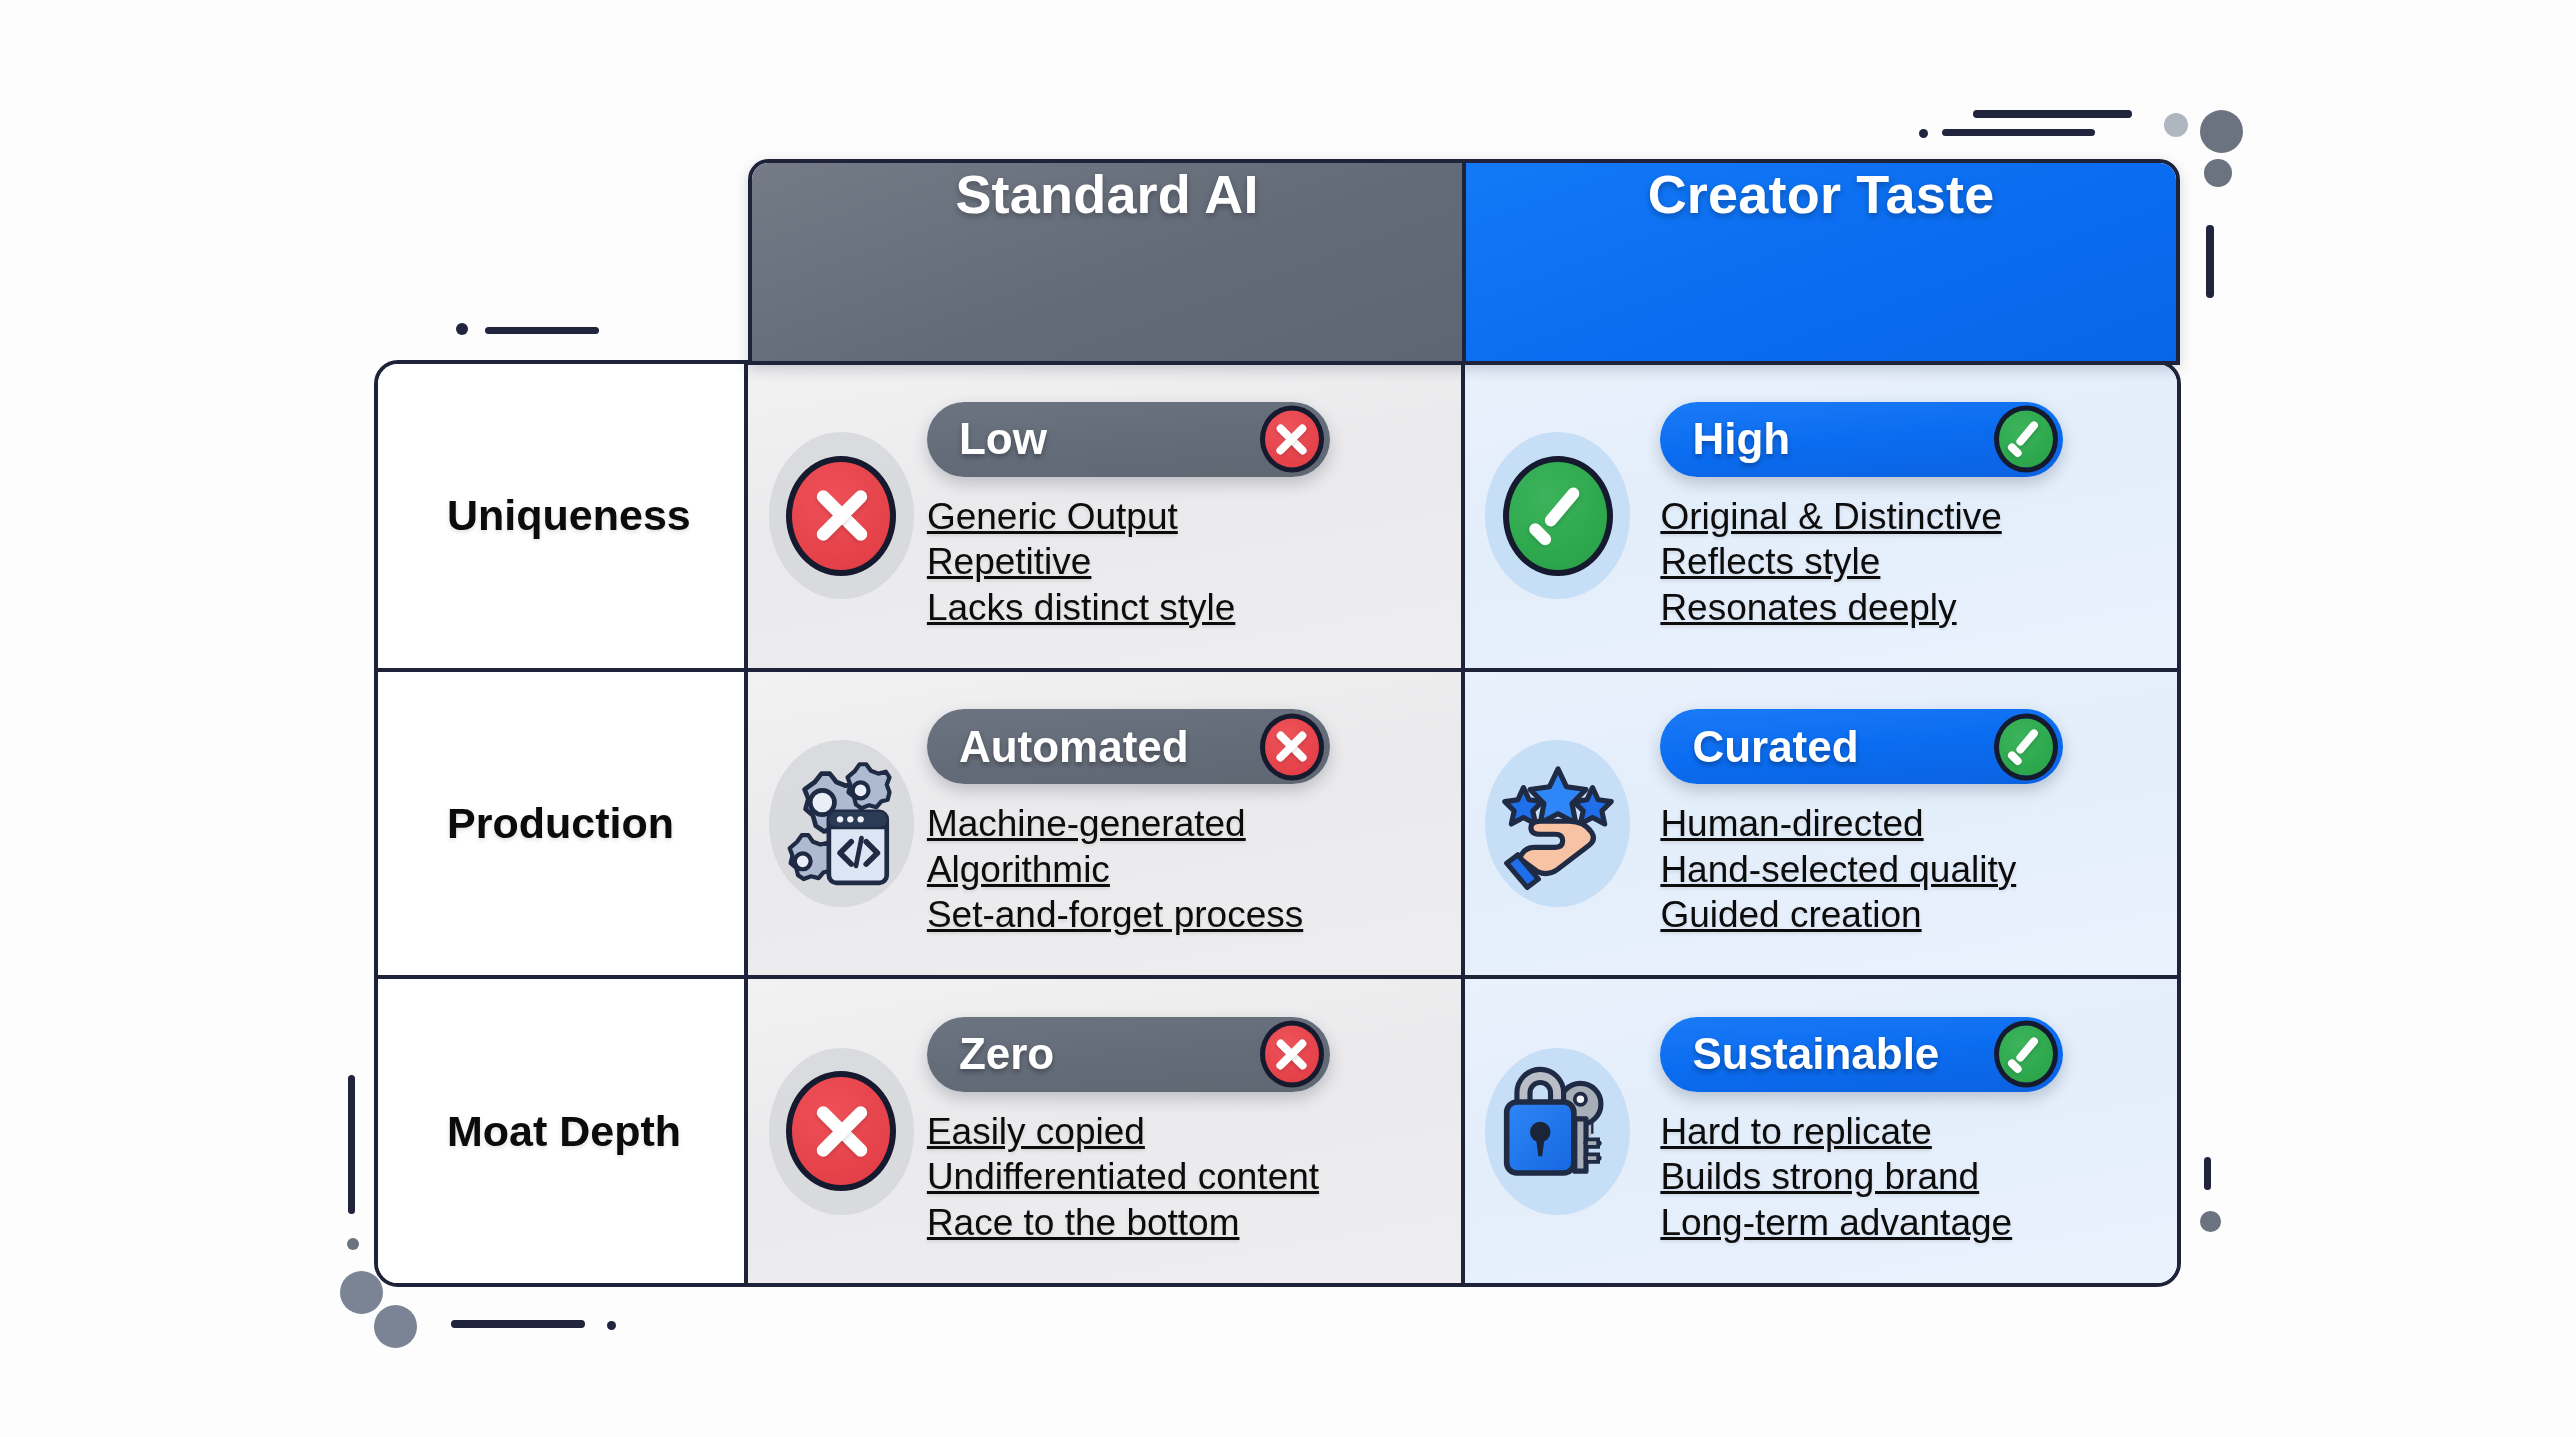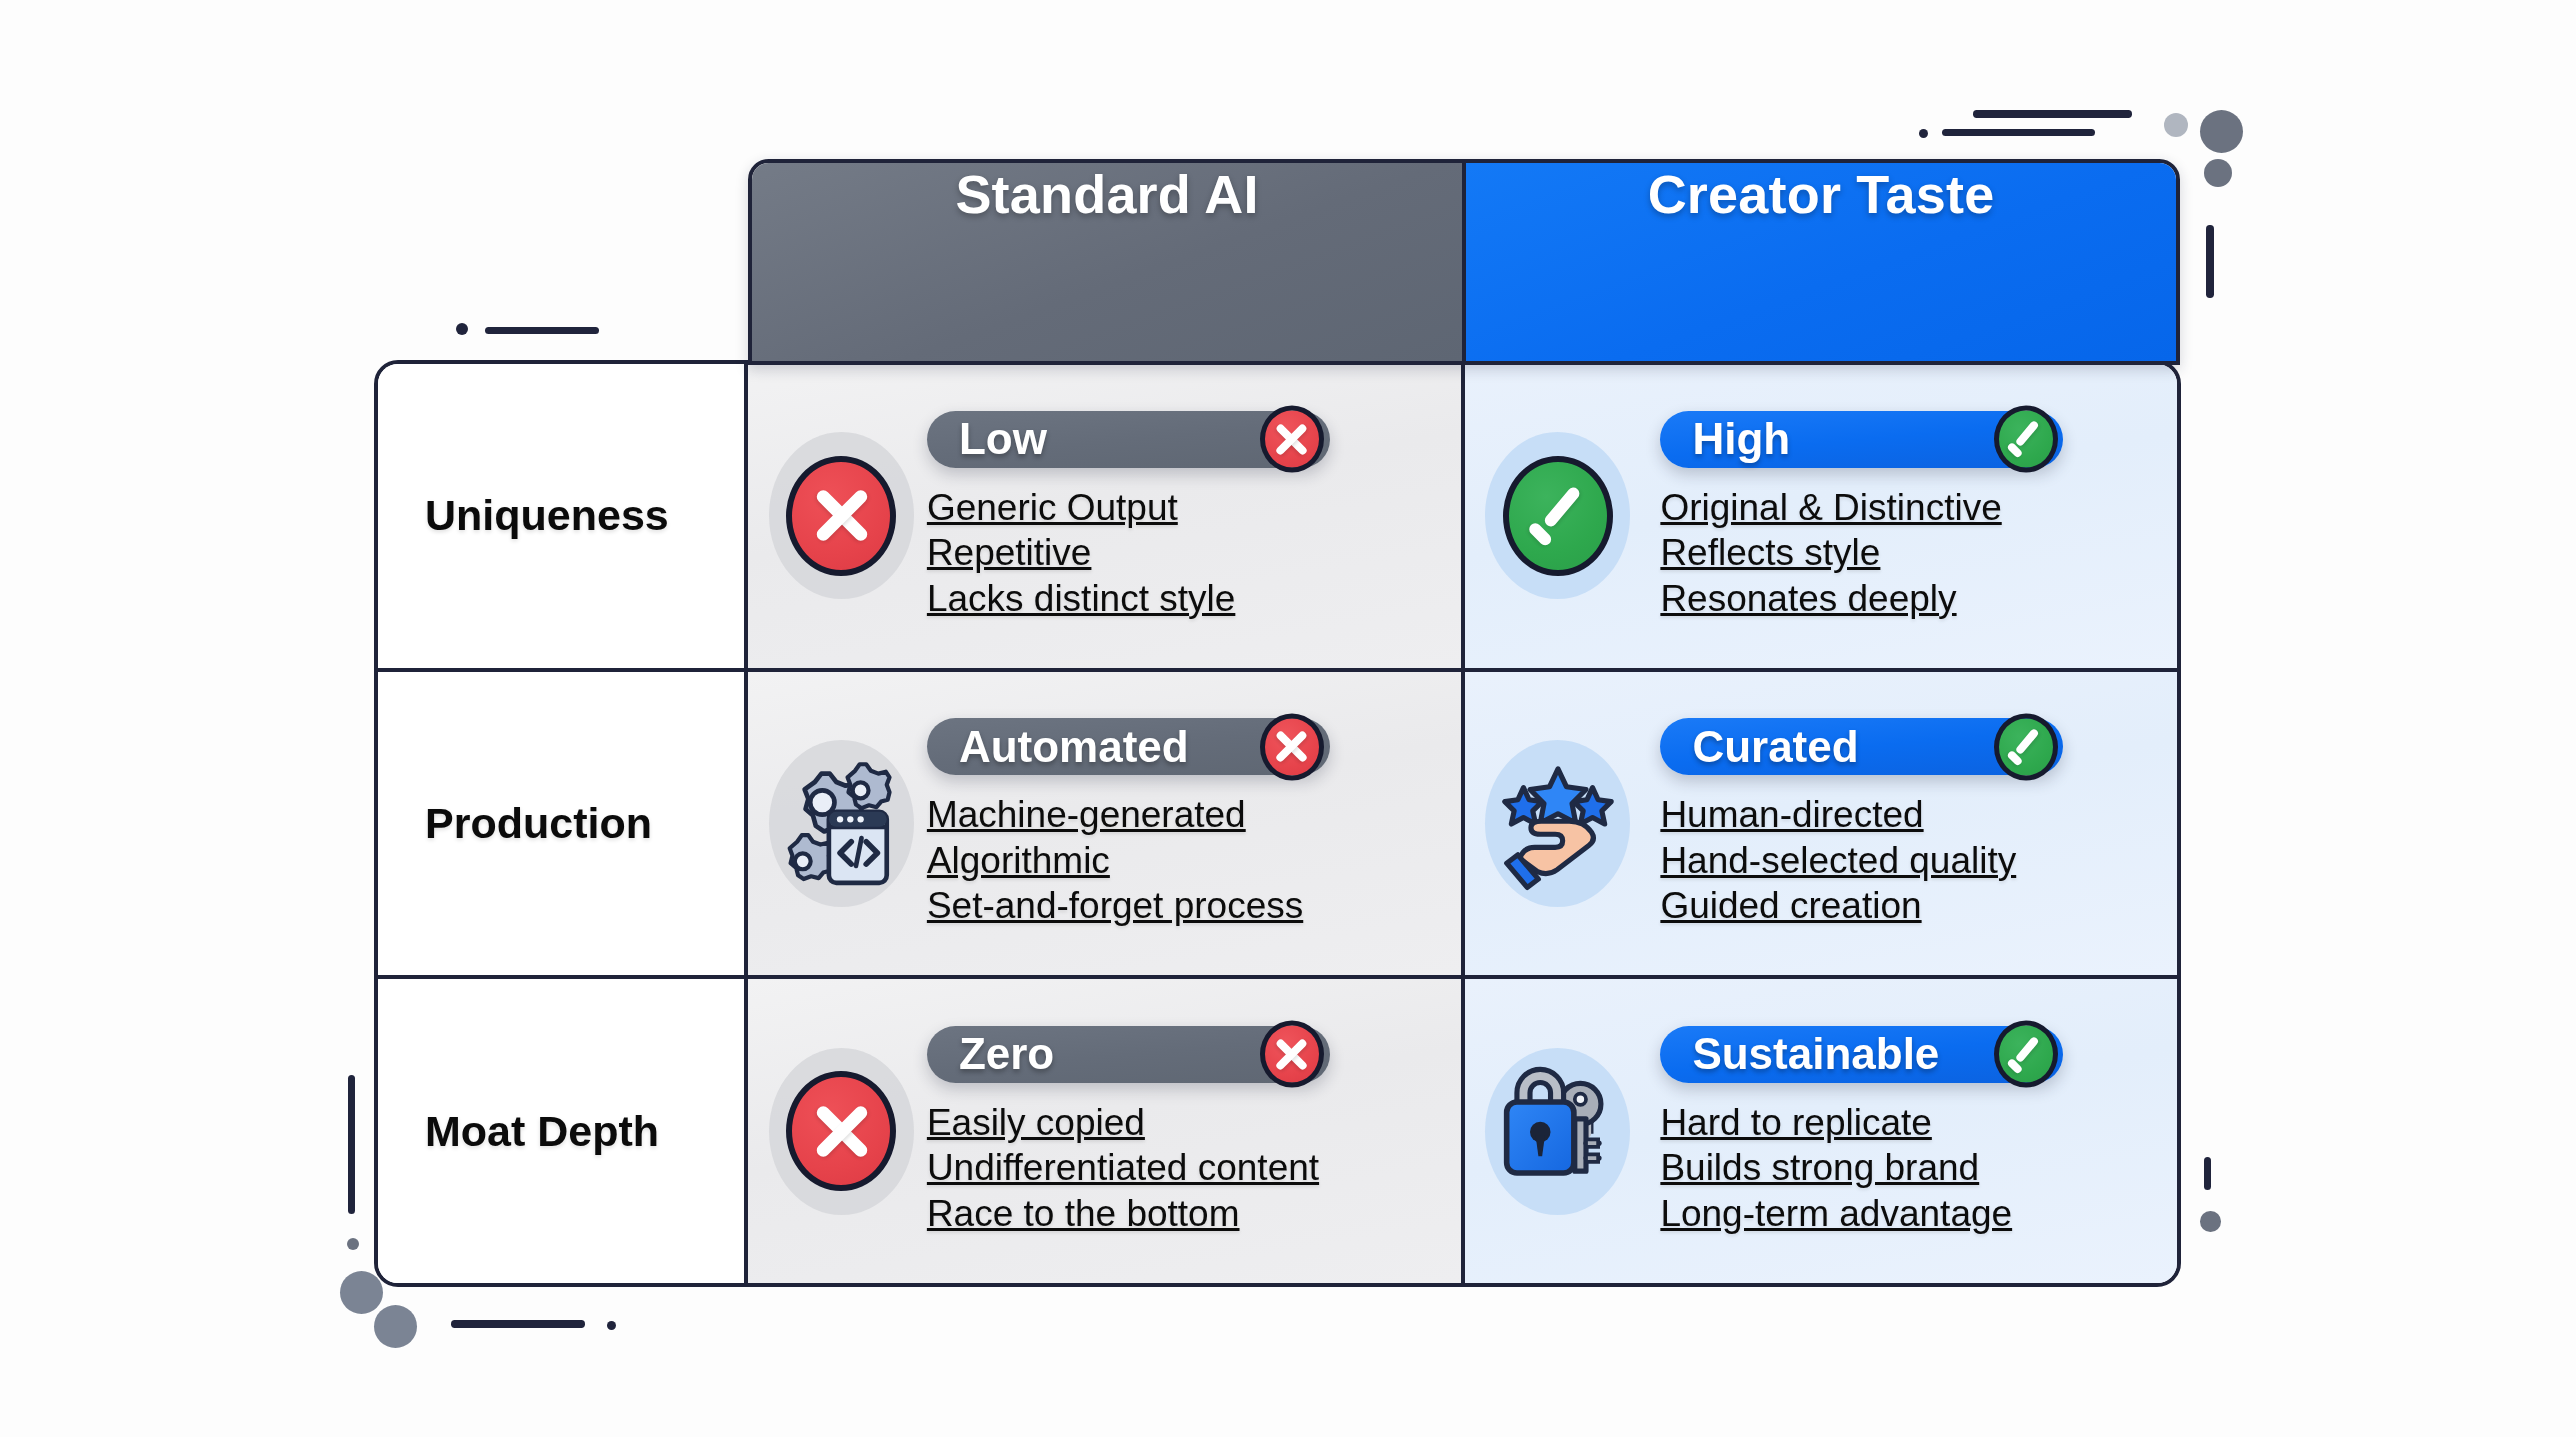--- a/index.html
+++ b/index.html
@@ -57,21 +57,21 @@
              border-left:4.7px solid #1f2339; }
 
   
   .grid { position:absolute; inset:0; display:flex; flex-direction:column; }
   .row { flex:1 1 0; display:flex; position:relative; }
   .row + .row { border-top:4.7px solid #1f2339; }
 
   .cell-label {
     width:370px; flex:0 0 370px;
     display:flex; align-items:center;
-    padding-left:47px;
+    padding-left:69px;
     background:#ffffff;
     border-right:4.7px solid #1f2339;
     font-size:43px; font-weight:bold; color:#0b0b0b;
     text-shadow:0 1.9px 4.7px rgba(0,0,0,.13);
   }
   .cell {
     flex:1 1 0;
     position:relative;
     display:flex; align-items:center;
     padding:0 15px 0 11.2px;
@@ -111,21 +111,21 @@
   .mark.x .b1 { width:66px; height:13px; left:-3.7px; top:22.5px; transform:rotate(45deg); }
   .mark.x .b2 { width:66px; height:13px; left:-3.7px; top:22.5px; transform:rotate(-45deg); }
   .mark.tick .b1 { width:26px; height:12px; left:1.9px; top:32px; transform:rotate(45deg); transform-origin:left center; }
   .mark.tick .b2 { width:47px; height:12px; left:18px; top:32px; transform:rotate(-50deg); transform-origin:left center; }
 
   
   .content { flex:1 1 auto; display:flex; flex-direction:column; justify-content:center; padding-left:3.7px; }
 
   .pill {
     position:relative;
-    height:57px;
+    height:75px;
     border-radius:41px;
     display:flex; align-items:center;
     padding:0 75px 0 32px;
     margin-bottom:17px;
     align-self:flex-start;
     min-width:403px;
     box-shadow:0 6.6px 15px rgba(30,35,60,.22);
   }
   .pill.gray { background:linear-gradient(175deg,#6c7481 0%,#646c79 50%,#5f6773 100%); }
   .pill.blue { background:linear-gradient(175deg,#1a7af7 0%,#0a6cf0 50%,#0b62e0 100%); }

